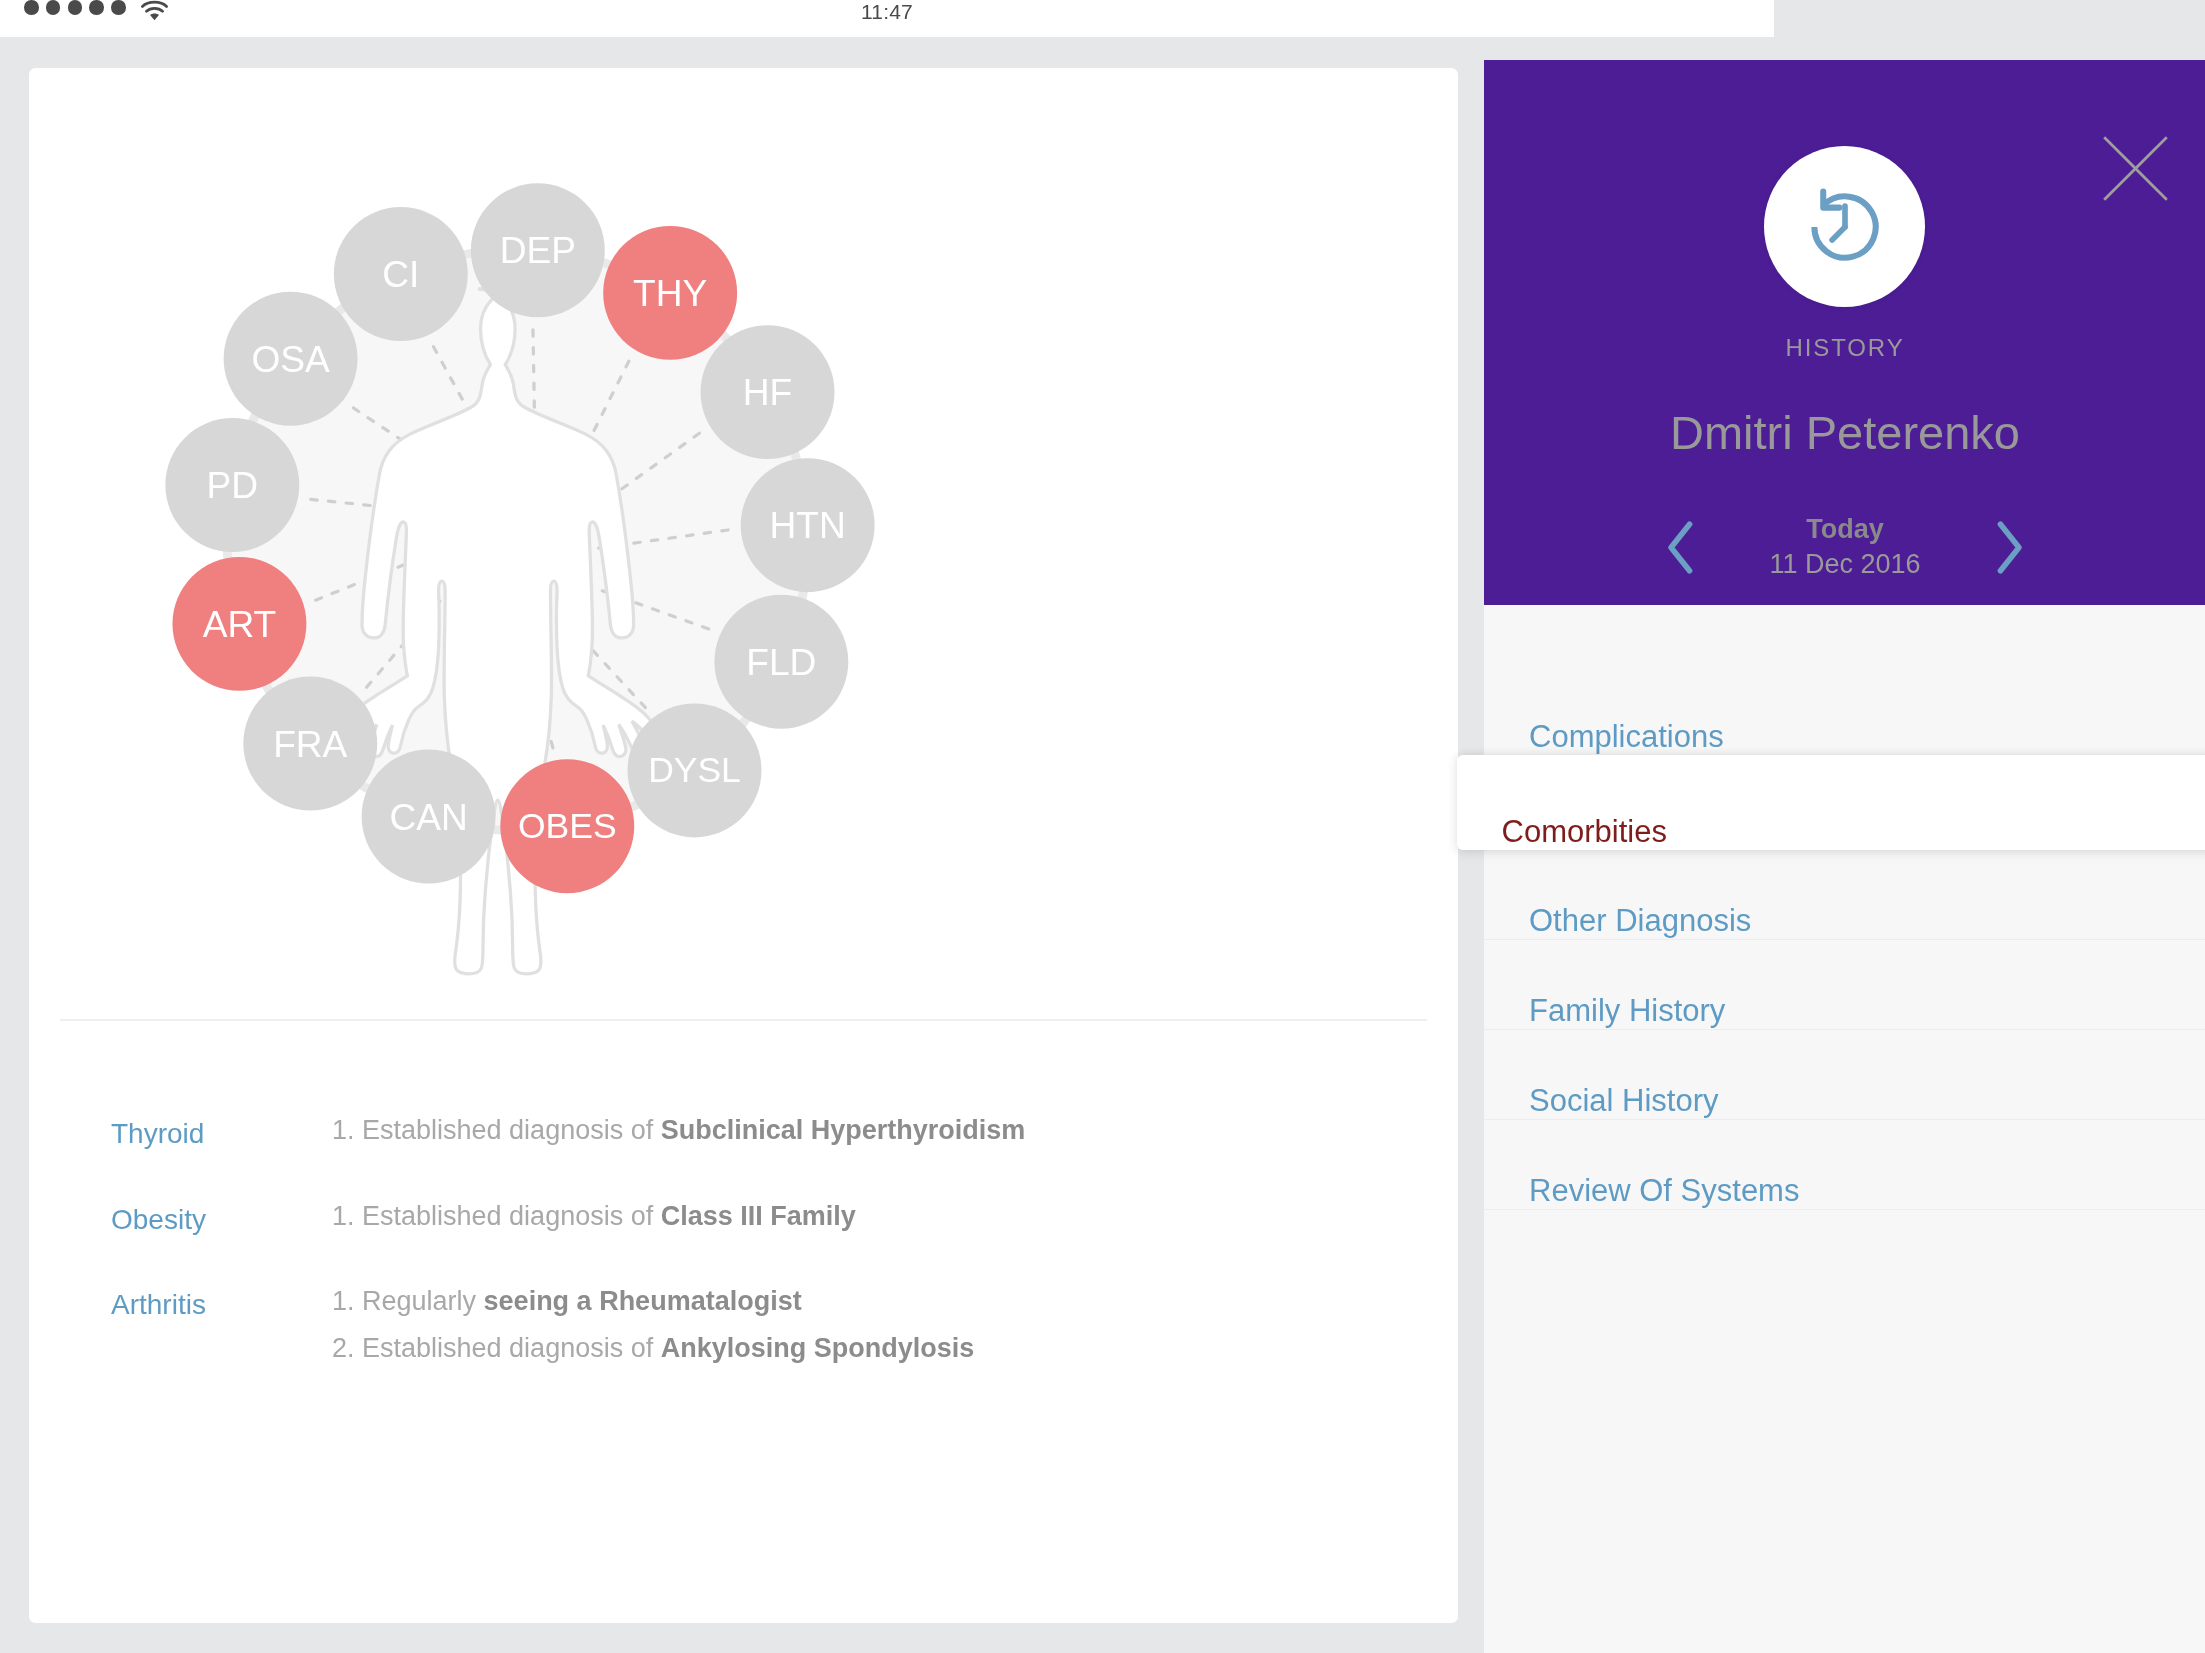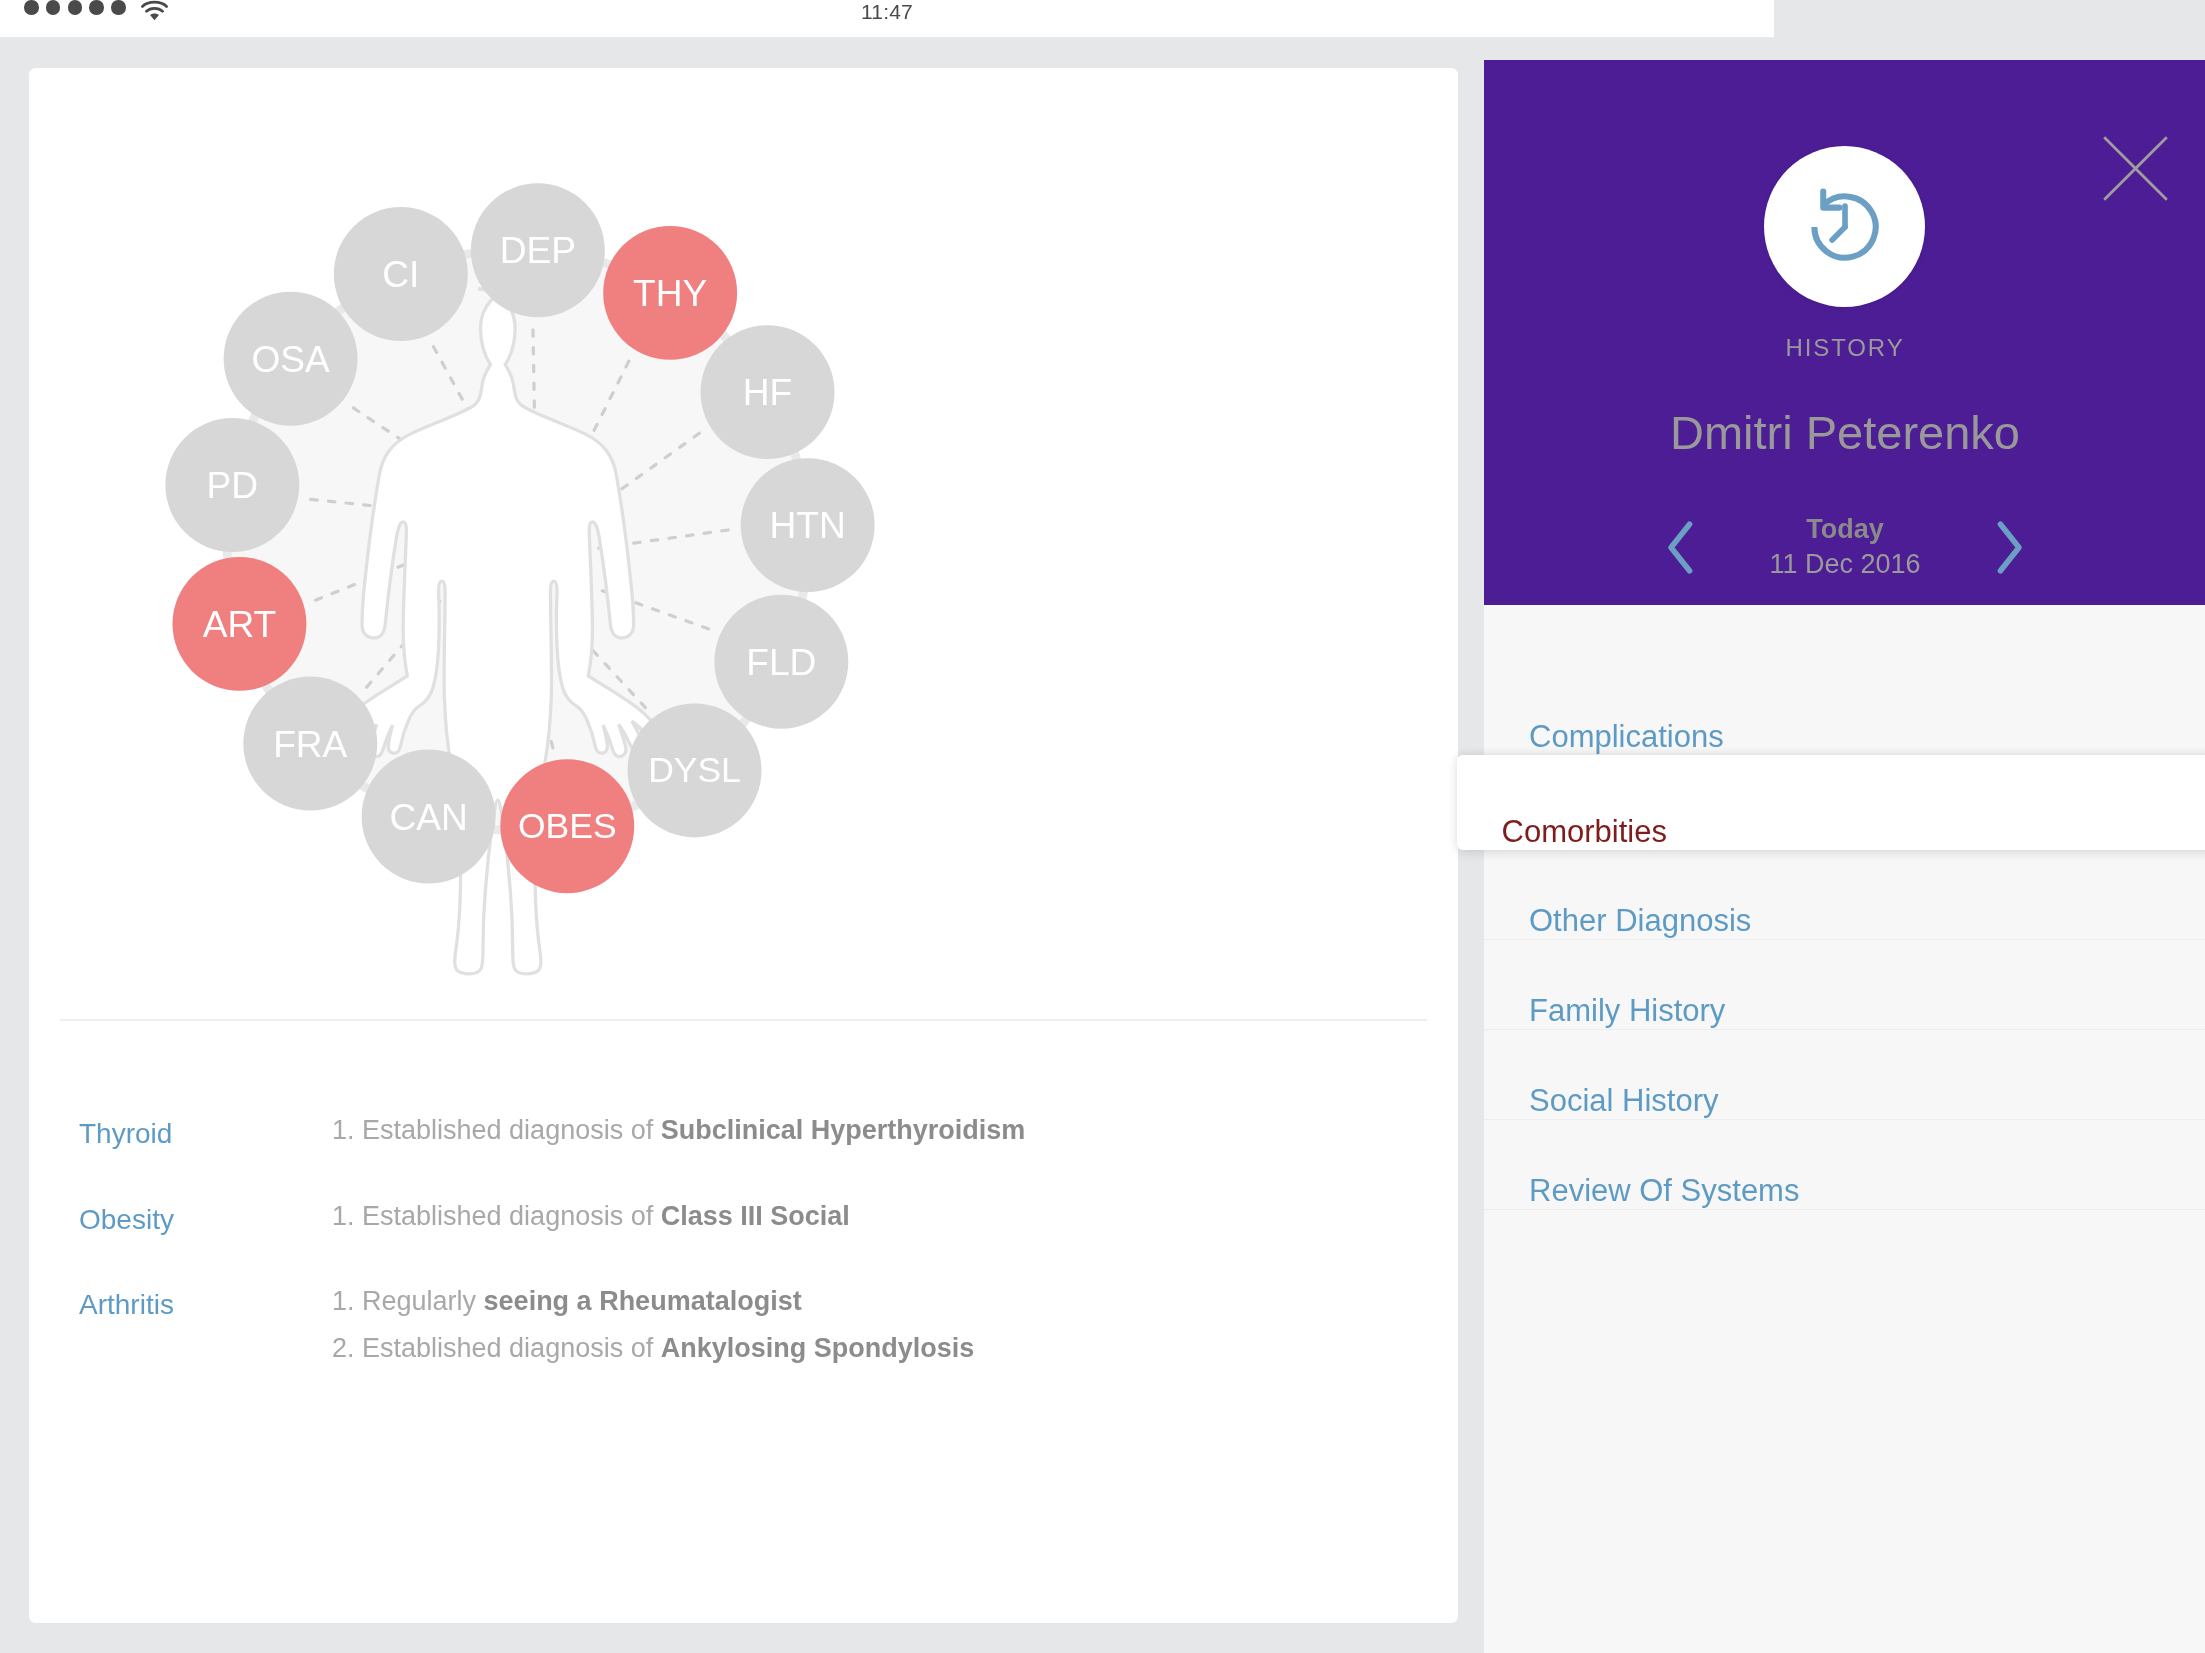--- a/index.html
+++ b/index.html
@@ -56,21 +56,21 @@
   }
 
   
   #diagnosis-list {
     position: absolute; left: 0; top: 1049px; width: 1429px;
   }
   .dx-row { display: flex; margin-bottom: 52px; }
   .dx-row:last-child { margin-bottom: 0; }
   .dx-title {
     width: 303px; flex: 0 0 303px;
-    padding-left: 50px;
+    padding-left: 82px;
     font-size: 28px; color: #5E9BC4; line-height: 1.2;
   }
   .dx-items { flex: 1; }
   .dx-item {
     font-size: 27px; color: #A8A8A8; line-height: 1.0;
     margin-bottom: 20px; white-space: nowrap;
   }
   .dx-item:last-child { margin-bottom: 0; }
   .dx-item b { color: #8C8C8C; font-weight: bold; }
 
@@ -316,21 +316,21 @@
   <div id="diagnosis-list">
       <div class="dx-row">
         <div class="dx-title">Thyroid</div>
         <div class="dx-items">
           <div class="dx-item"><span>1. Established diagnosis of </span><b>Subclinical Hyperthyroidism</b></div>
         </div>
       </div>
       <div class="dx-row">
         <div class="dx-title">Obesity</div>
         <div class="dx-items">
-          <div class="dx-item"><span>1. Established diagnosis of </span><b>Class III Social</b></div>
+          <div class="dx-item"><span>1. Established diagnosis of </span><b>Class III Family</b></div>
         </div>
       </div>
       <div class="dx-row">
         <div class="dx-title">Arthritis</div>
         <div class="dx-items">
           <div class="dx-item"><span>1. Regularly </span><b>seeing a Rheumatalogist</b></div>
           <div class="dx-item"><span>2. Established diagnosis of </span><b>Ankylosing Spondylosis</b></div>
         </div>
       </div>
     </div>

